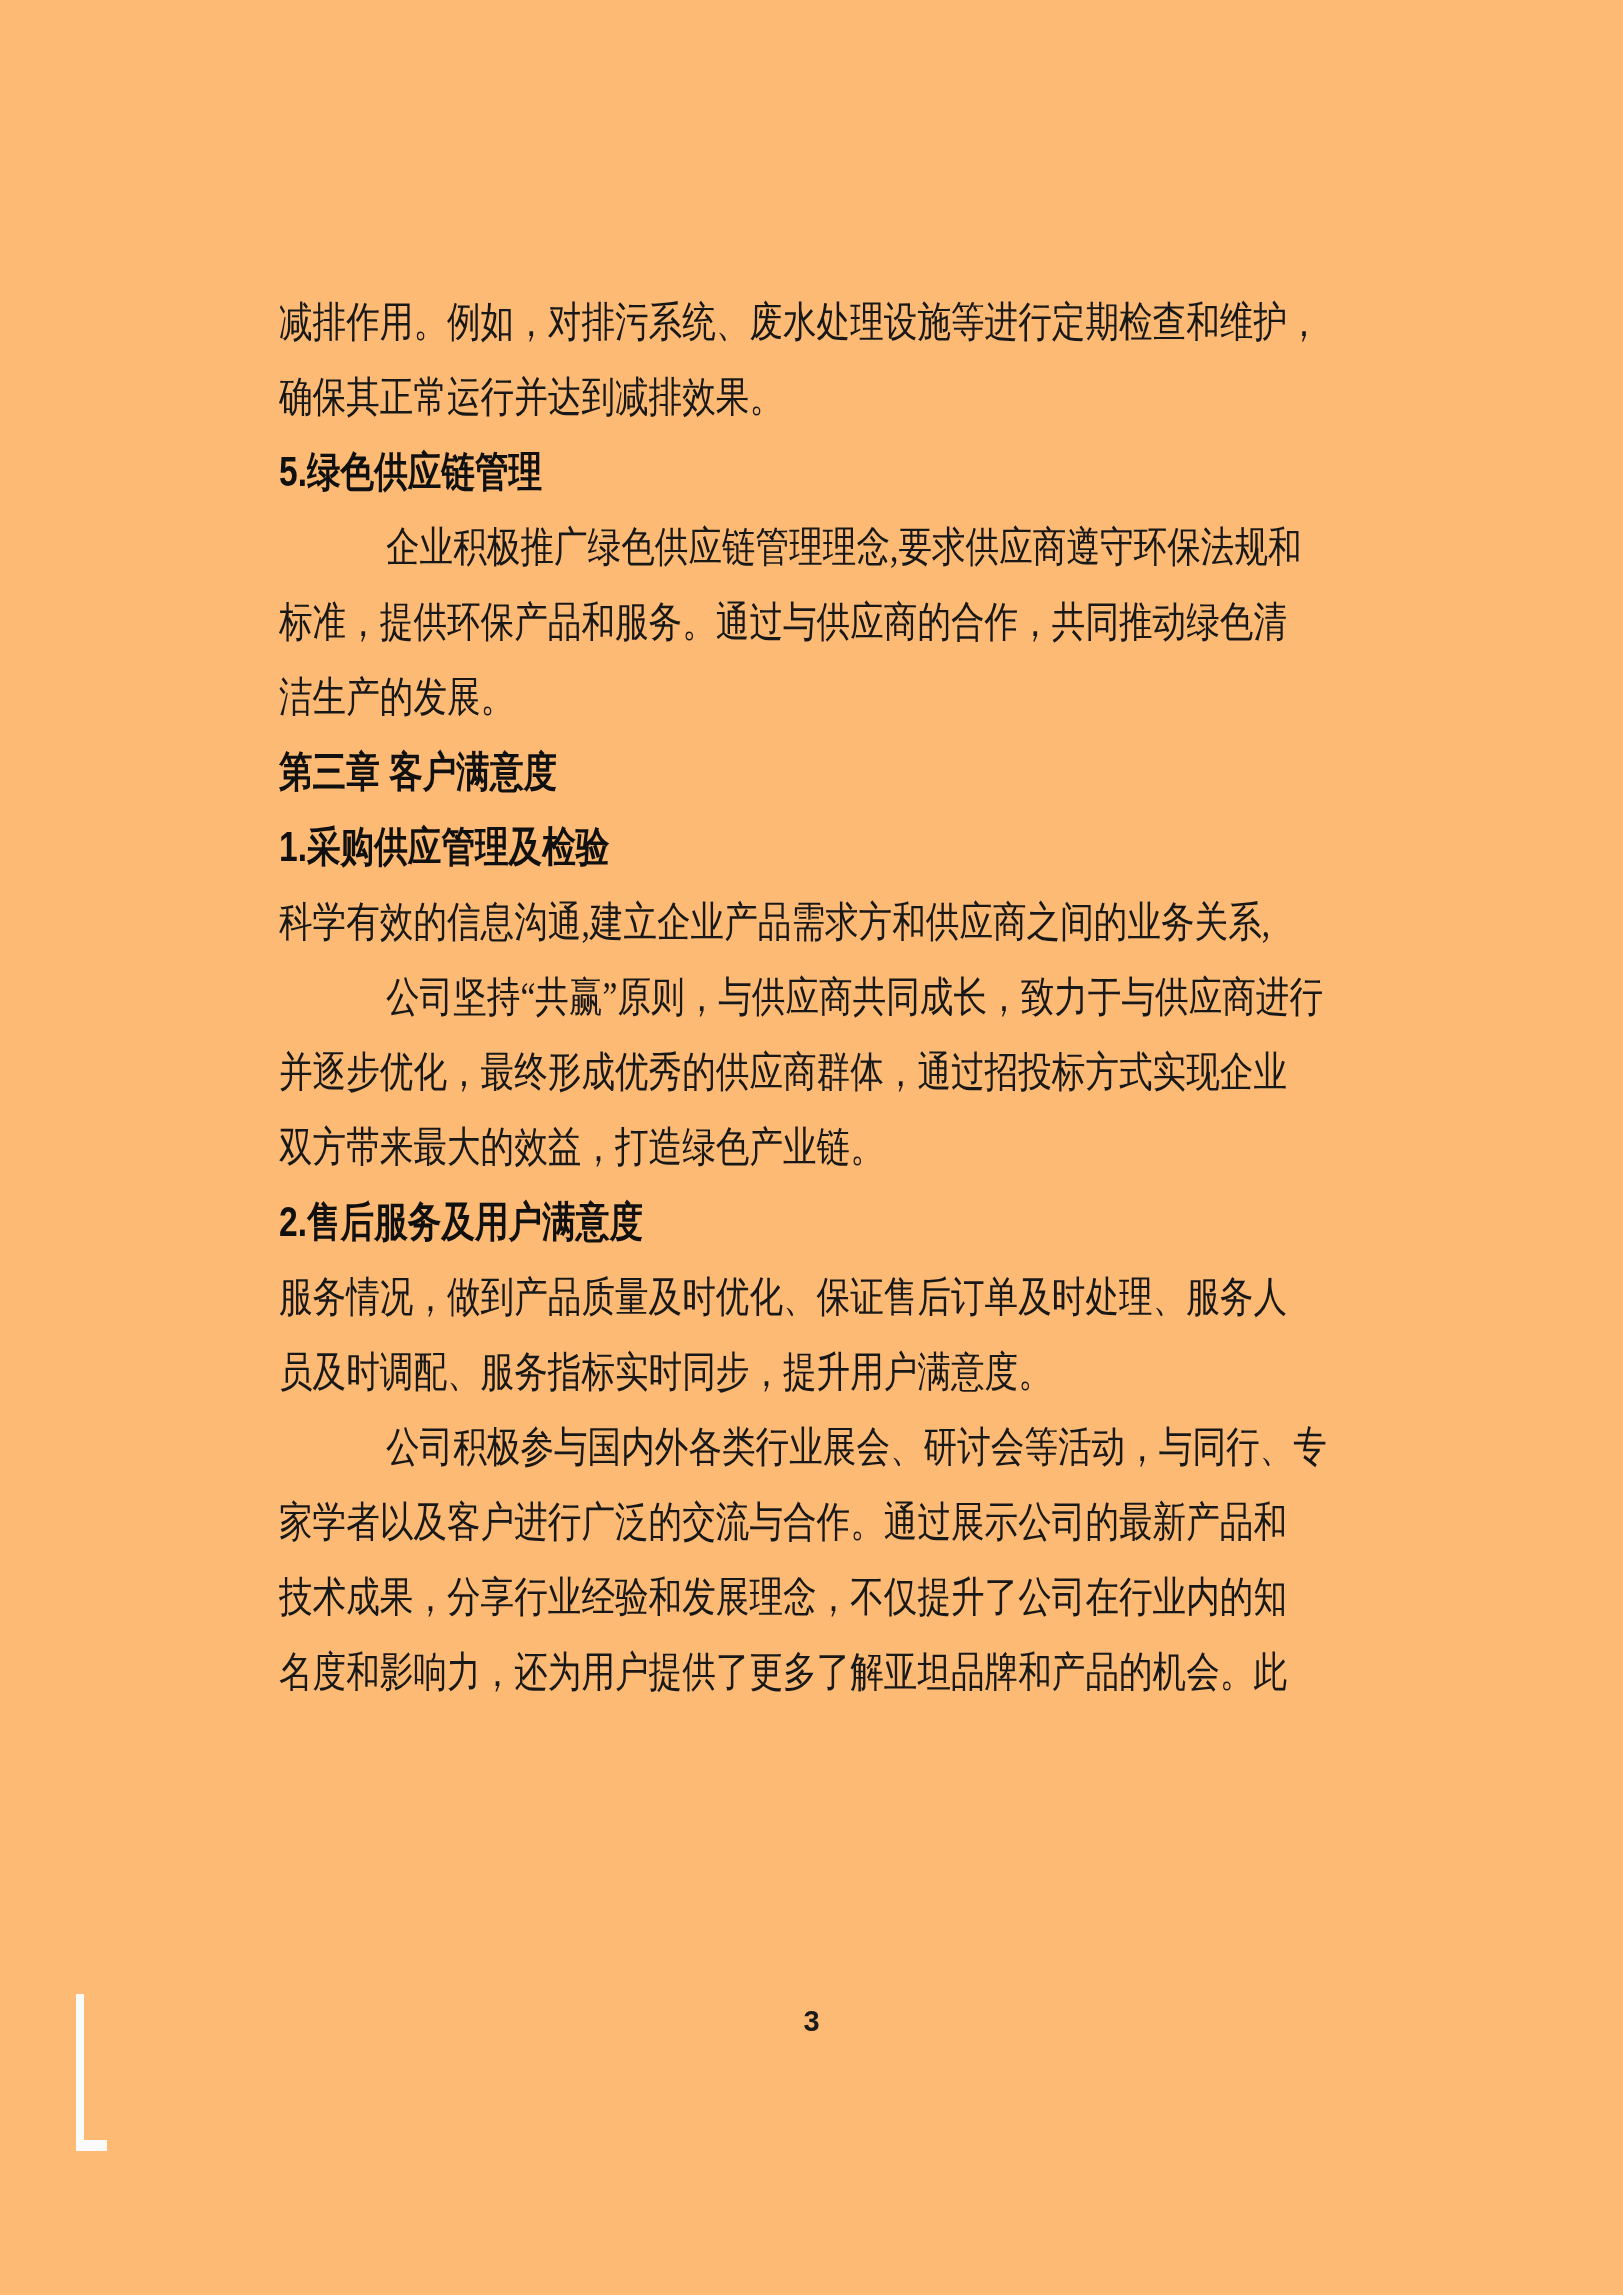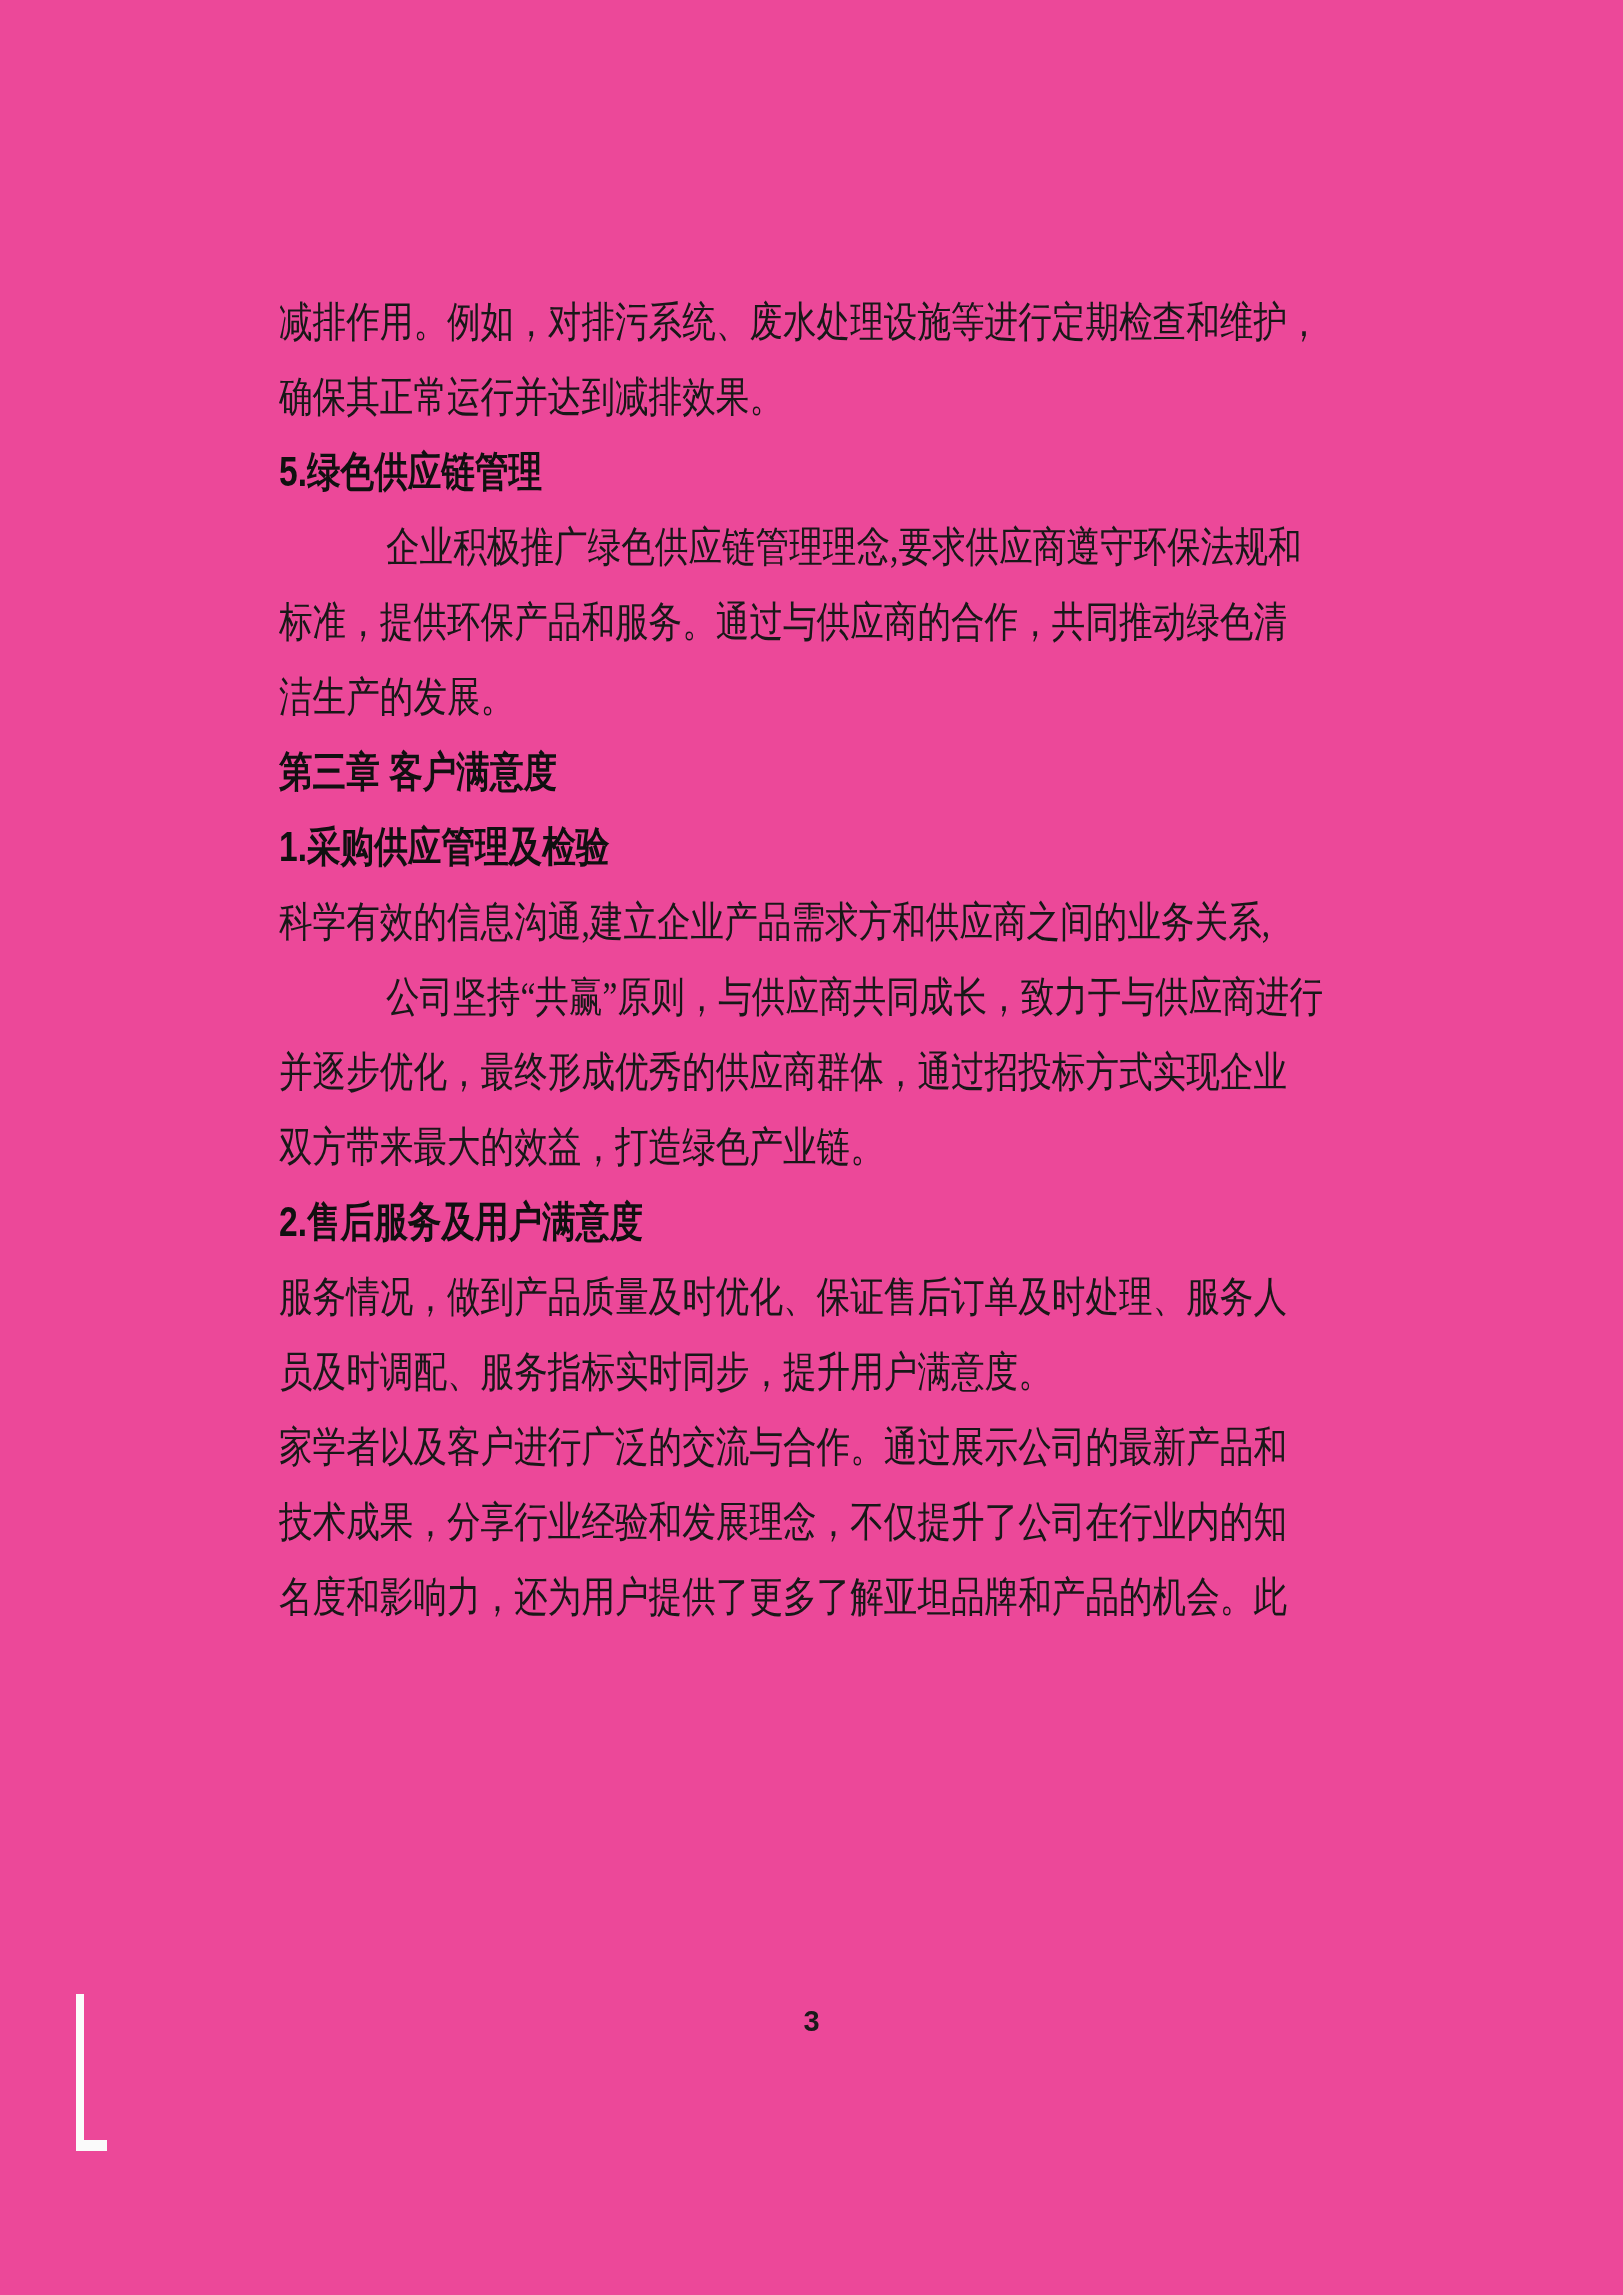--- a/index.html
+++ b/index.html
@@ -10,21 +10,21 @@
   body {
     width: 1623px;
     height: 2295px;
     position: relative;
     overflow: hidden;
     font-family: "Liberation Serif", "DejaVu Serif", serif;
   }
   .page {
     position: absolute;
     inset: 0;
-    background: #ec4899;
+    background: #fdba74;
   }
   
   .text-block {
     position: absolute;
     left: 279px;
     top: 285px;
     width: 1063px;
   }
   .line {
     height: 75px;
@@ -116,20 +116,23 @@
       </div>
       <div class="line heading">
         <span class="tx">2.售后服务及用户满意度</span>
       </div>
       <div class="line body">
         <span class="tx">服务情况，做到产品质量及时优化、保证售后订单及时处理、服务人</span>
       </div>
       <div class="line body">
         <span class="tx">员及时调配、服务指标实时同步，提升用户满意度。</span>
       </div>
+      <div class="line body indent-first">
+        <span class="tx">公司积极参与国内外各类行业展会、研讨会等活动，与同行、专</span>
+      </div>
       <div class="line body">
         <span class="tx">家学者以及客户进行广泛的交流与合作。通过展示公司的最新产品和</span>
       </div>
       <div class="line body">
         <span class="tx">技术成果，分享行业经验和发展理念，不仅提升了公司在行业内的知</span>
       </div>
       <div class="line body">
         <span class="tx">名度和影响力，还为用户提供了更多了解亚坦品牌和产品的机会。此</span>
       </div>
     </div>

